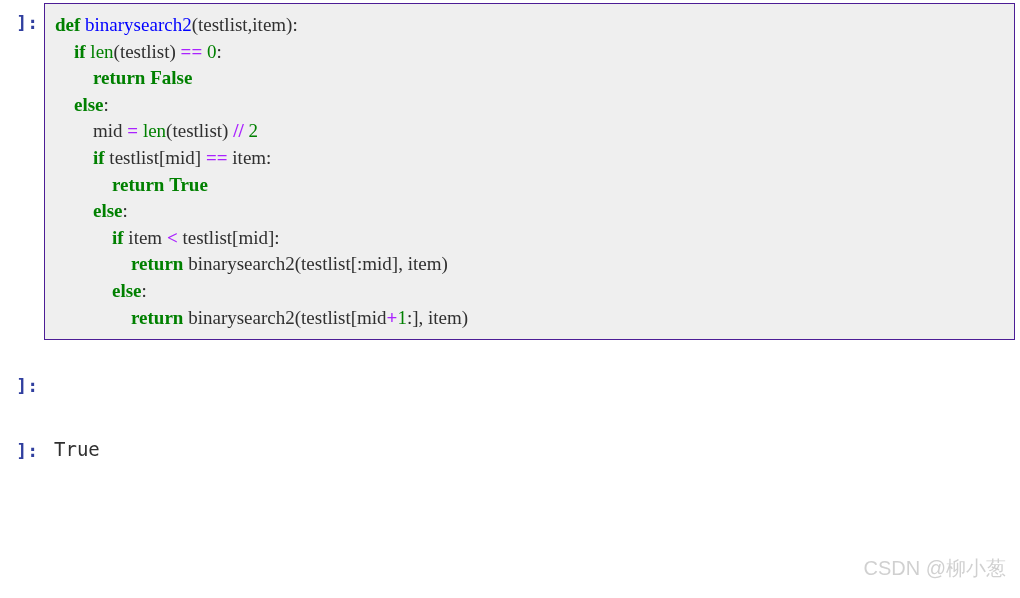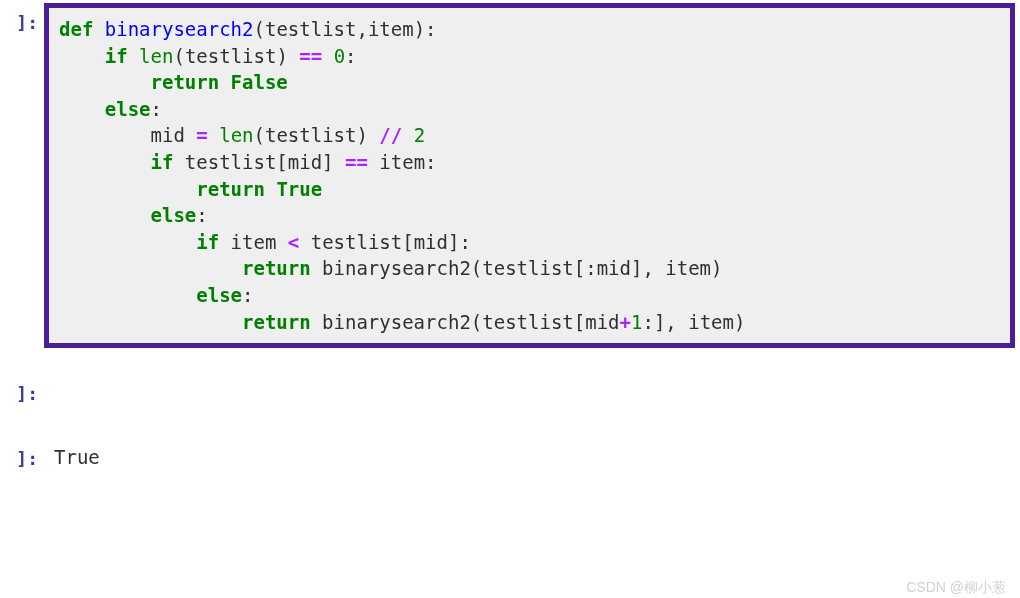--- a/index.html
+++ b/index.html
@@ -19,45 +19,46 @@
       text-align: right;
       padding: 10px 6px 10px 0;
       color: #303F9F;
       font-weight: bold;
       flex-shrink: 0;
       font-size: 18px;
     }
     .input-area {
       flex: 1;
       background: #EFEFEF;
-      border: 5px solid #4c1d95;
+      border: 1px solid #4c1d95;
       padding: 8px 10px;
       margin: 3px 5px 3px 0;
       white-space: pre;
       overflow-x: auto;
+      font-family: Liberation Serif, serif;
     }
     .output-area {
       flex: 1;
       padding: 8px 10px;
       white-space: pre;
       color: #303030;
     }
     .tok-kw { color: #008000; font-weight: bold; }
     .tok-def { color: #0000FF; }
     .tok-builtin { color: #008000; }
     .tok-op { color: #AA22FF; font-weight: bold; }
     .tok-num { color: #008000; }
     .tok-bool { color: #008000; font-weight: bold; }
     .tok-plain { color: #303030; }
     .watermark {
       position: fixed;
       right: 14px;
-      bottom: 0;
+      bottom: 16px;
       color: rgba(120,120,120,0.35);
-      font-size: 14px;
+      font-size: 20px;
       font-family: sans-serif;
       pointer-events: none;
     }
     .spacer { height: 20px; }
   </style>
 </head>
 <body>
 
 <div class="cell">
   <div class="prompt">]:</div>

